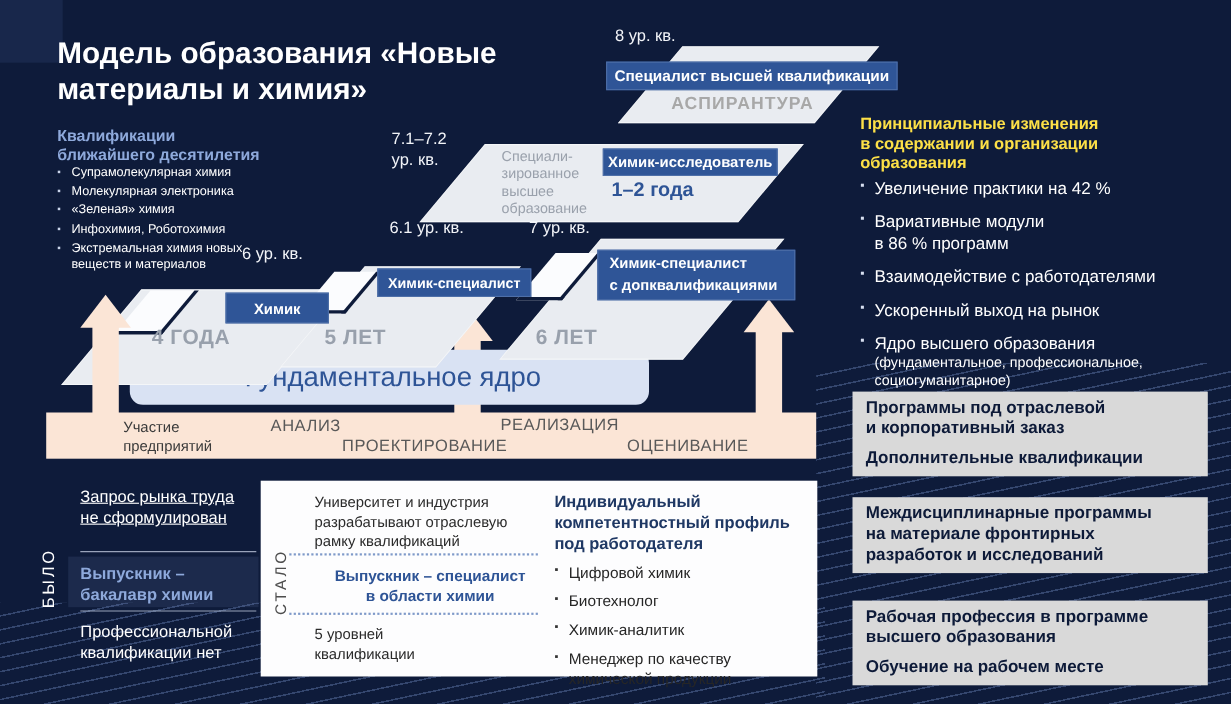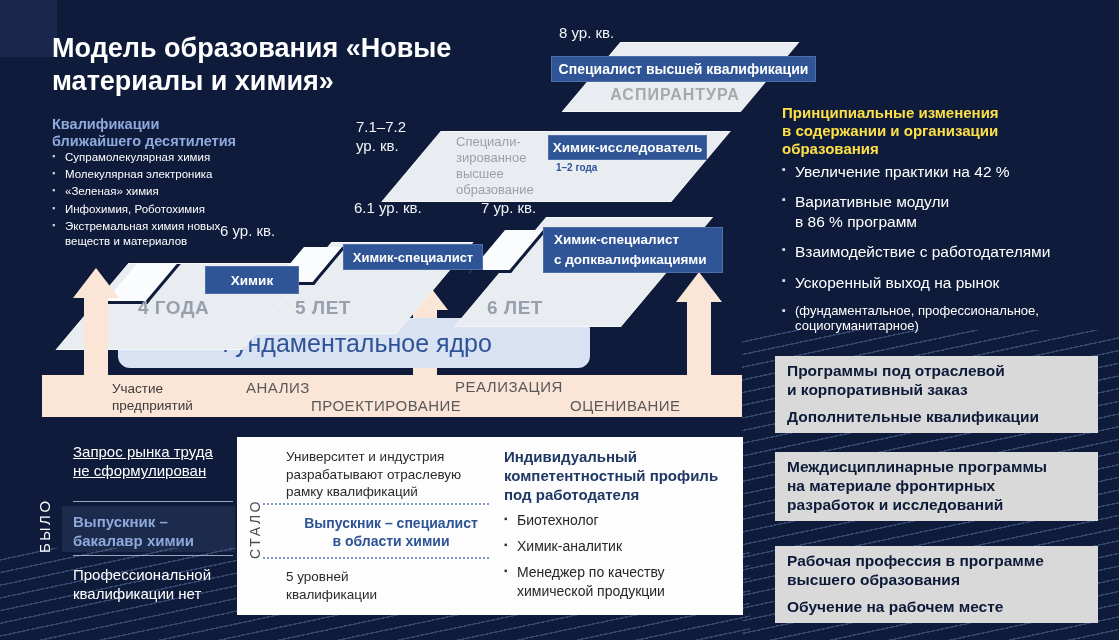--- a/index.html
+++ b/index.html
@@ -29,21 +29,21 @@
   
   .para{background:#E9ECF1;transform:skewX(-40deg);border:1px solid rgba(255,255,255,.5);z-index:3;}
   .step{background:#FBFCFE;transform:skewX(-40deg);border-right:4px solid #0E1B3A;
         border-bottom:3px solid #0E1B3A;z-index:4;}
   .banner{background:#2F5597;color:#fff;font-weight:bold;border:1px solid #4E6FA8;
           display:flex;align-items:center;justify-content:center;z-index:5;}
   .caption{color:#F2F4F8;font-size:15px;line-height:1.25;z-index:5;}
   .duration{color:#98A0AC;font-size:19px;font-weight:bold;letter-spacing:.5px;z-index:5;}
   .para-body{color:#9AA1AC;font-size:13px;line-height:1.24;z-index:5;margin-left:12px;}
   .aspirantura{color:#A8A8A8;font-size:16px;font-weight:bold;letter-spacing:1px;z-index:5;}
-  .years-note{color:#2E5496;font-size:10px;font-weight:bold;z-index:5;}
+  .years-note{color:#2E5496;font-size:18px;font-weight:bold;z-index:5;}
 
   .core{left:118px;top:318px;width:472px;height:50px;background:#D9E2F3;border-radius:12px;
         display:flex;align-items:center;justify-content:center;z-index:2;}
   .core span{color:#2E5496;font-size:25px;}
 
   
   .arrow-head{width:0;height:0;border-left:23px solid transparent;border-right:23px solid transparent;
               border-bottom:30px solid #FBE5D6;}
   .arrow-shaft{background:#FBE5D6;width:24px;}
   .z1{z-index:1;} .z6{z-index:6;}
@@ -165,20 +165,21 @@
   <div class="abs changes-head pre">Принципиальные изменения
 в содержании и организации
 образования</div>
   <ul class="abs blist changes-list">
     <li><span class="pre">Увеличение практики на 42 %</span></li>
     <li><span class="pre">Вариативные модули
 в 86 % программ</span></li>
     <li><span class="pre">Взаимодействие с работодателями</span></li>
     <li><span class="pre">Ускоренный выход на рынок</span></li>
     <li>
+      <span class="pre">Ядро высшего образования</span>
       <div class="bullet-note pre">(фундаментальное, профессиональное,
 социогуманитарное)</div>
     </li>
   </ul>
 
   <div class="abs gray-box" style="top:356px;">
     <p class="pre">Программы под отраслевой
 и корпоративный заказ</p>
     <p class="pre">Дополнительные квалификации</p>
   </div>
@@ -212,20 +213,21 @@
     <div class="abs dotted" style="top:66px;"></div>
     <div class="abs stalo-item stalo-accent pre" style="top:77px;">Выпускник – специалист
 в области химии</div>
     <div class="abs dotted" style="top:120px;"></div>
     <div class="abs stalo-item pre" style="top:131px;">5 уровней
 квалификации</div>
     <div class="abs profile-head pre">Индивидуальный
 компетентностный профиль
 под работодателя</div>
     <ul class="abs blist profile-list">
+      <li class="pre">Цифровой химик</li>
       <li class="pre">Биотехнолог</li>
       <li class="pre">Химик-аналитик</li>
       <li class="pre">Менеджер по качеству
 химической продукции</li>
     </ul>
   </div>
 
 </div>
 
 </body></html>

